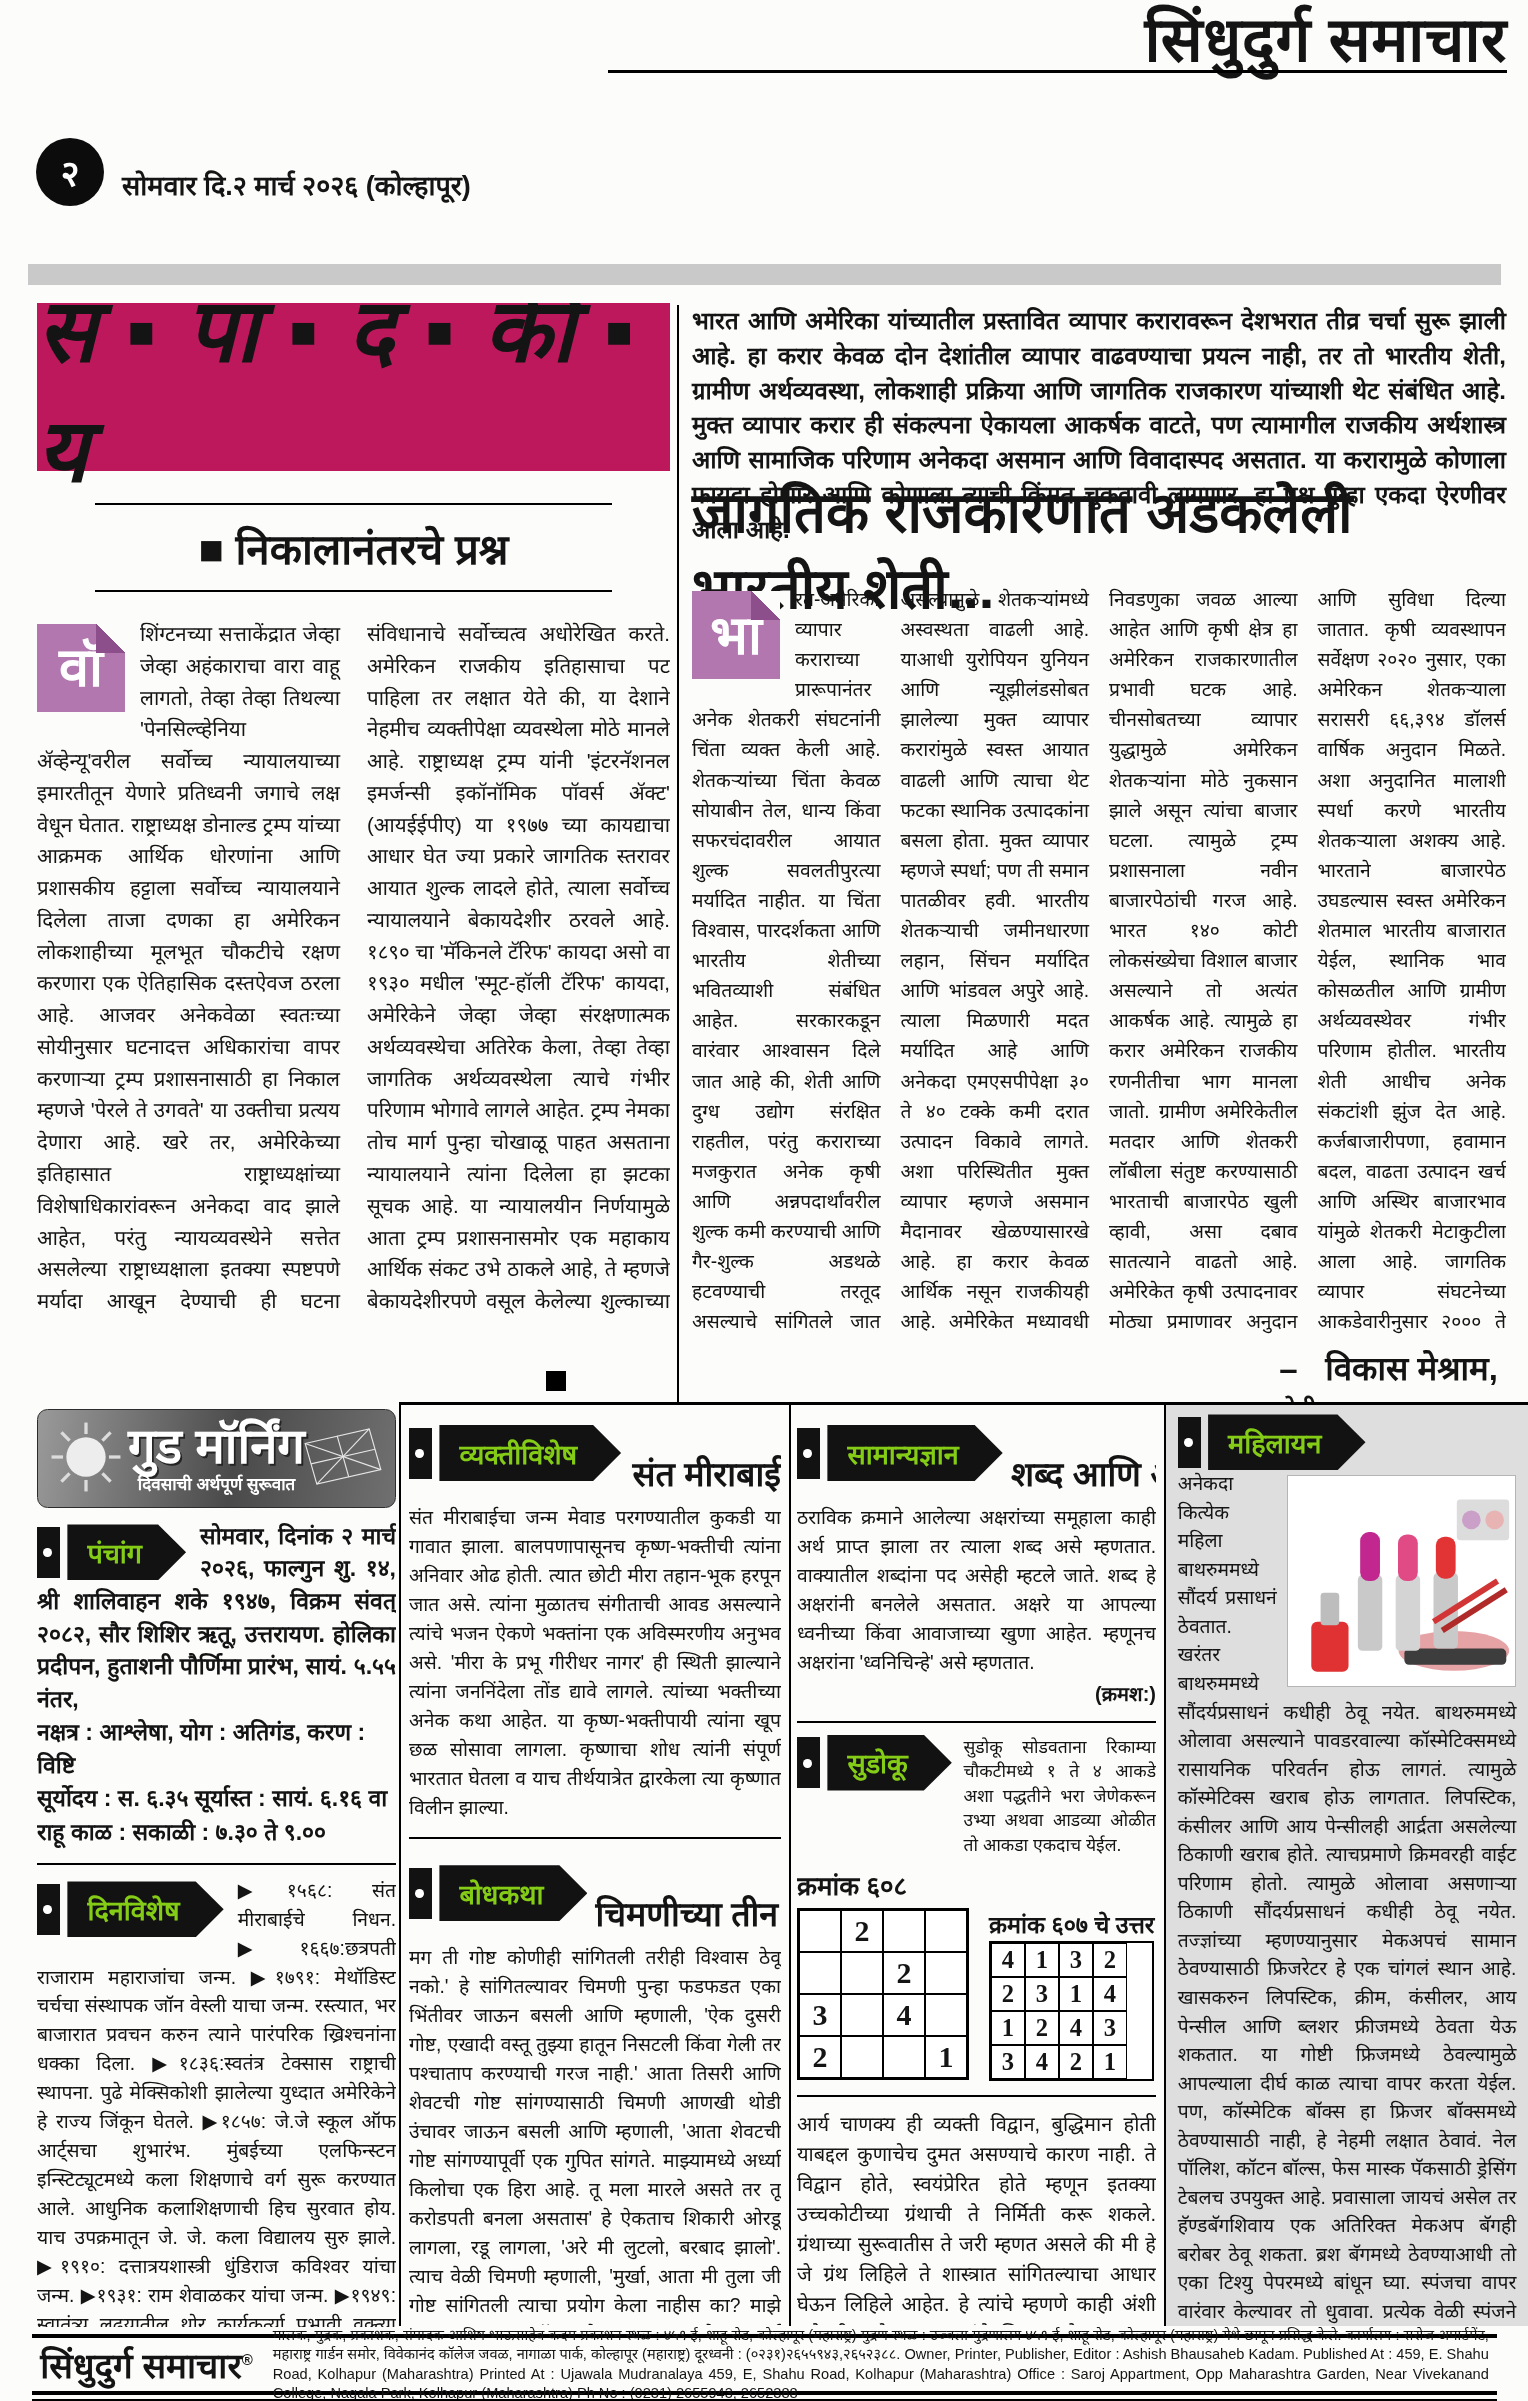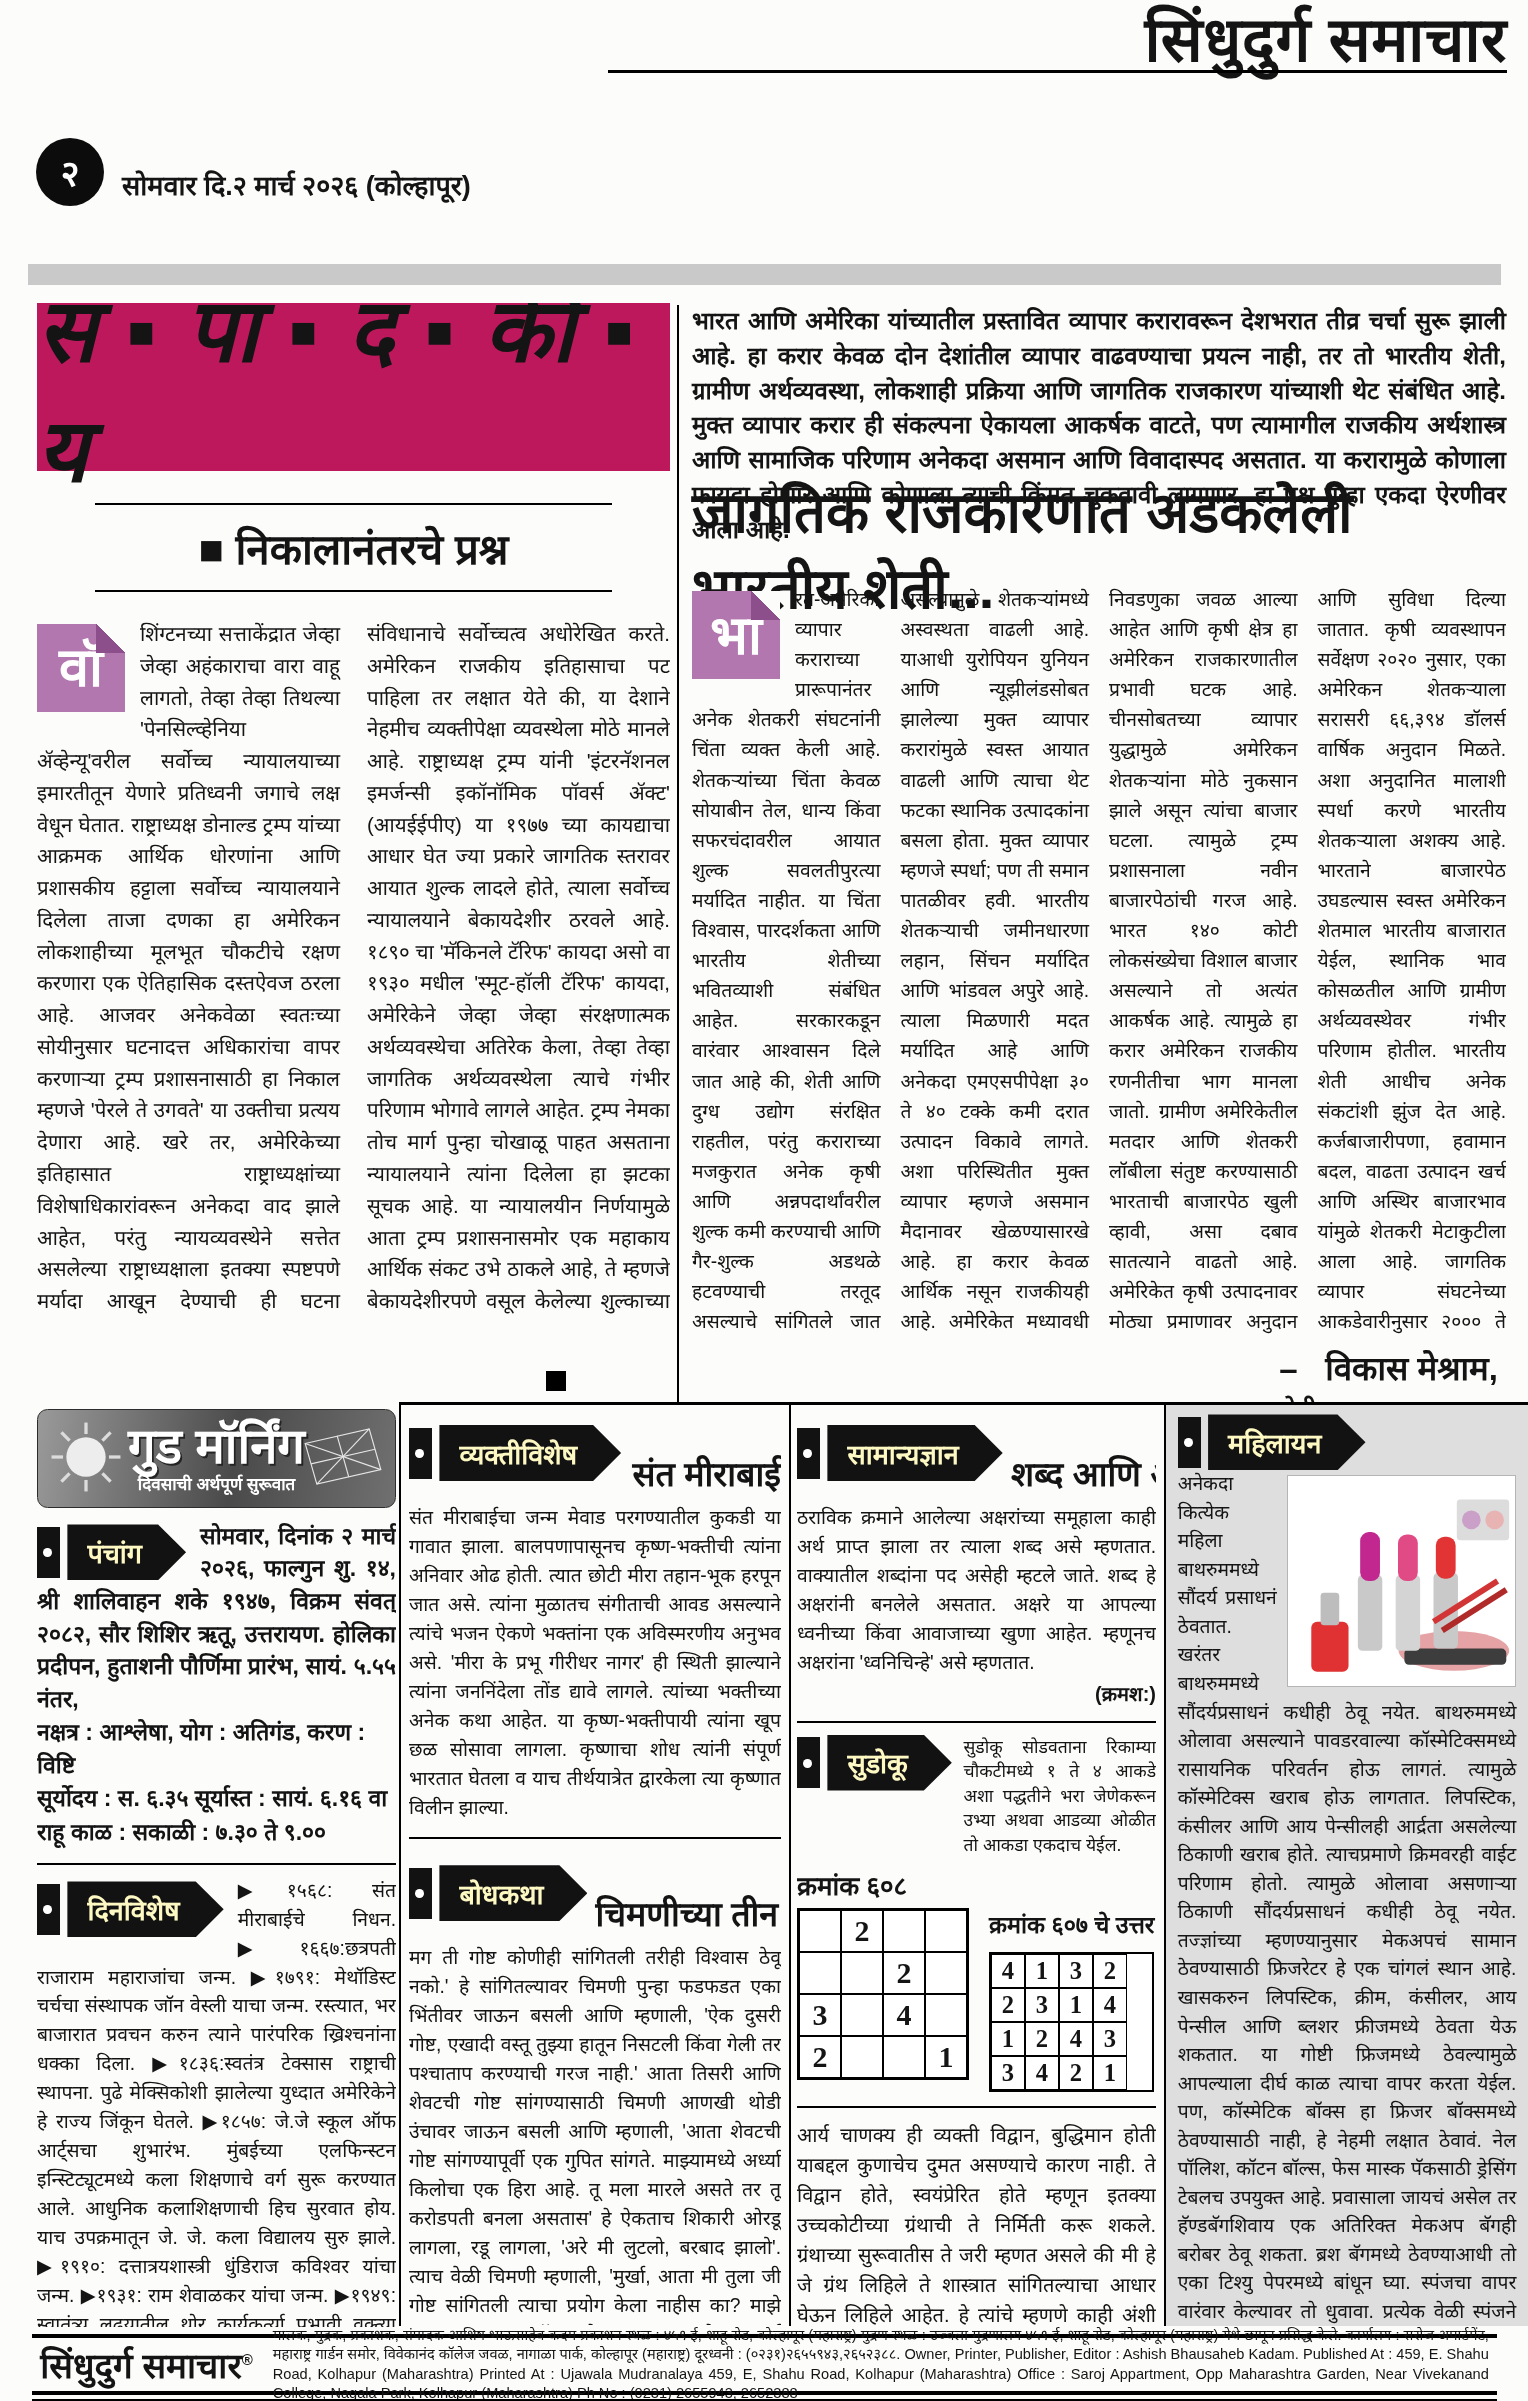--- a/index.html
+++ b/index.html
@@ -43,21 +43,21 @@
 
   
   .hrule-bottom{position:absolute;top:1402px;left:399px;width:1129px;height:2.9px;background:#000;}
   .vr{position:absolute;top:1405px;width:2.3px;height:921px;background:#000;}
   .vr1{left:399px}.vr2{left:789px}.vr3{left:1164px}
 
   
   .tagrow{display:flex;align-items:center;gap:7px;}
   .tag-pin{width:23.4px;height:51px;background:#121212;position:relative;flex:0 0 auto;}
   .tag-pin::after{content:'';position:absolute;left:6.4px;top:21.6px;width:8.8px;height:8.8px;background:#fff;border-radius:50%;}
-  .tag-label{background:#121212;color:#fef9c3;font-weight:800;font-size:27px;padding:9.4px 44px 9.4px 20px;
+  .tag-label{background:#121212;color:#84cc16;font-weight:800;font-size:27px;padding:9.4px 44px 9.4px 20px;
              clip-path:polygon(0 0,calc(100% - 28px) 0,100% 50%,calc(100% - 28px) 100%,0 100%);white-space:nowrap;}
 
   
   .col-a{position:absolute;top:1409px;left:37px;width:359px;height:918px;overflow:hidden;}
   .gm-banner{height:97px;border-radius:10.5px;border:1.8px solid #2c2c2c;position:relative;color:#fff;
              background:linear-gradient(100deg,#9a9a9a,#4a4a4a 55%,#707070);display:flex;flex-direction:column;
              align-items:center;justify-content:center;}
   .gm-title{font-size:49px;font-weight:700;text-shadow:1.8px 1.8px 0 #242424;line-height:1;}
   .gm-tagline{font-size:17px;font-weight:700;margin-top:1.2px;}
   .gm-sun{position:absolute;left:7px;top:5.8px;}
@@ -82,21 +82,21 @@
   .sud-instr{font-size:17.5px;line-height:1.4;text-align:justify;flex:1;}
   .sud-label{font-size:26px;font-weight:800;margin:9.4px 0 5.8px;}
   .sud-grids{display:flex;gap:20px;align-items:flex-start;}
   .grid{display:grid;border:2.3px solid #000;background:#fff;}
   .grid .cell{border:1.2px solid #000;display:flex;align-items:center;justify-content:center;font-weight:800;
               font-family:"Liberation Serif","DejaVu Serif",serif;}
   .puzzle{grid-template-columns:repeat(4,42px);grid-auto-rows:42px;}
   .puzzle .cell{font-size:30px;}
   .answer{grid-template-columns:repeat(4,34px);grid-auto-rows:34px;}
   .answer .cell{font-size:24.6px;}
-  .ans-label{font-size:23.4px;font-weight:800;margin-bottom:12px;}
+  .ans-label{font-size:23.4px;font-weight:800;margin-bottom:1px;}
 
   
   .col-d{position:absolute;top:1405px;left:1166px;width:362px;height:921px;background:#dedede;
          padding:9.4px 11.7px;box-sizing:border-box;overflow:hidden;}
   .mah-headline{text-align:center;font-size:36px;font-weight:900;margin:9.4px 0 10.5px;}
   .mah-body{font-size:19.3px;line-height:1.48;text-align:justify;}
   .cosmetics{float:right;width:227px;height:210px;margin:4.7px 0 5.8px 10.5px;background:#fff;border:0.6px solid #b5b5b5;}
 
   
   .footer{position:absolute;top:2334px;left:32px;width:1465px;height:61px;border-top:4.1px solid #000;

